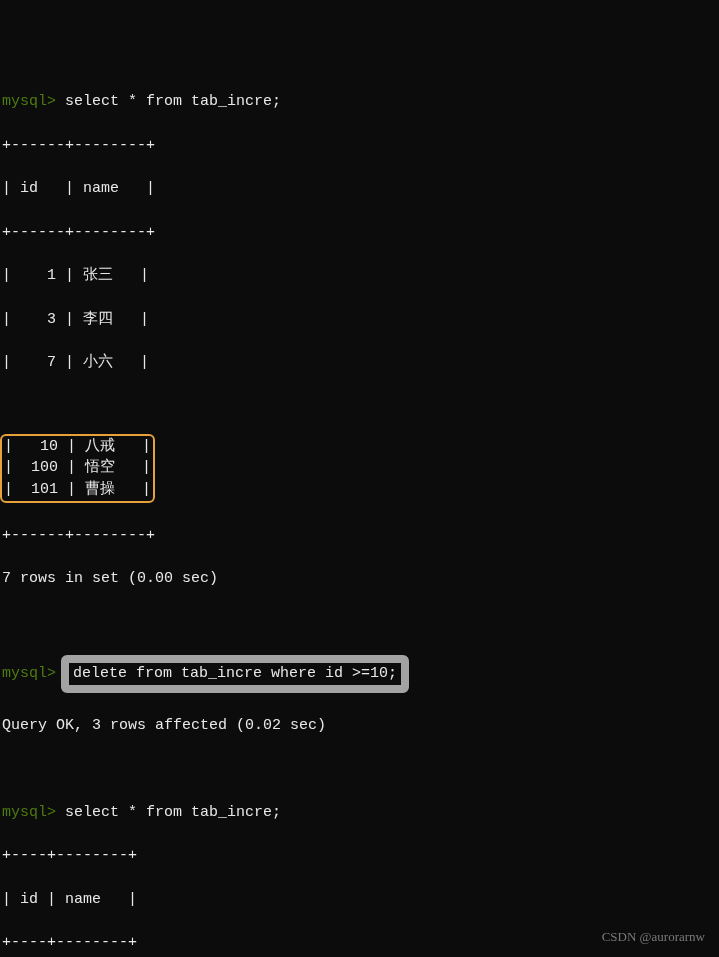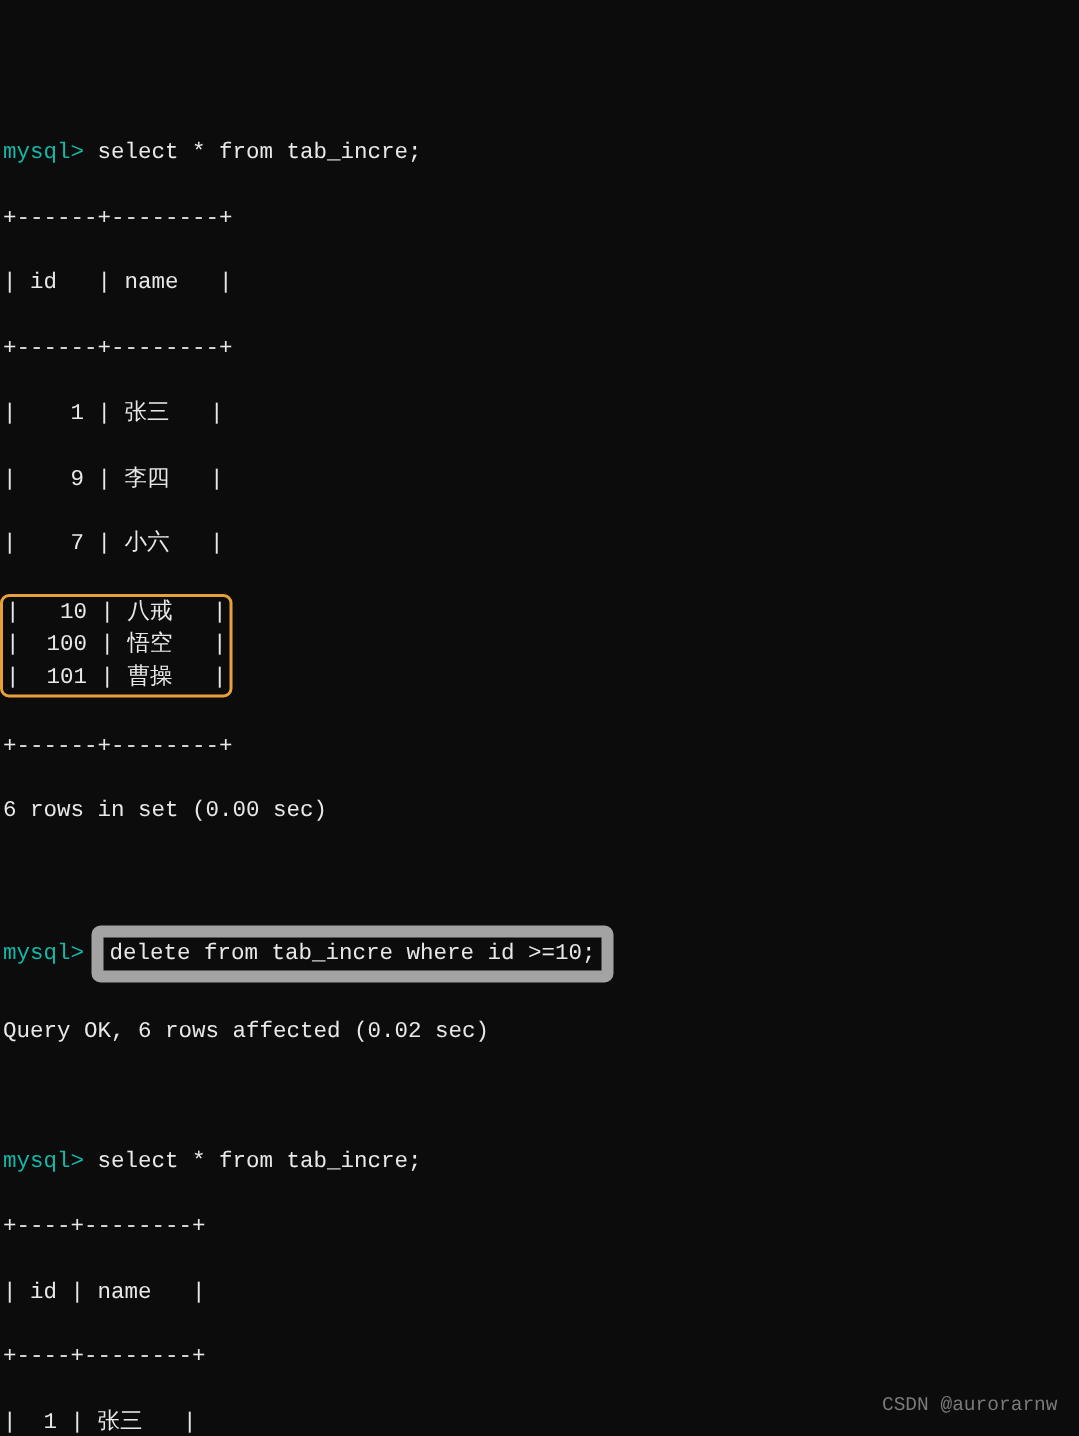--- a/index.html
+++ b/index.html
@@ -10,65 +10,66 @@
     font-size: 15px;
     line-height: 1.45;
     padding: 4px 2px;
     white-space: pre;
     width: 719px;
     height: 957px;
     overflow: hidden;
     position: relative;
   }
   .line { display: block; }
-  .prompt { color: #14b8a6; }
+  .prompt { color: #4d7c0f; }
   .red-box {
     border: 8px solid #a3a3a3;
     border-radius: 6px;
     display: inline-block;
     padding: 0 4px;
     margin-left: -4px;
   }
   .watermark {
     position: absolute;
     right: 14px;
     bottom: 10px;
     color: #7a7a7a;
     font-size: 13px;
-    font-family: Liberation Mono, monospace;
+    font-family: Liberation Serif, serif;
     white-space: nowrap;
   }
   .hl-rows {
     border: 2px solid #e8a13a;
     border-radius: 6px;
     display: inline-block;
     padding: 0 2px;
     margin-left: -2px;
+    margin-top: 38px;
   }
 </style>
 </head>
 <body>
 
 
 
 <span class="line"><span class="prompt">mysql&gt;</span> <span>select * from tab_incre;</span></span>
 <span class="line">+------+--------+</span>
 <span class="line">| id   | name   |</span>
 <span class="line">+------+--------+</span>
 <span class="line">|    1 | 张三   |</span>
-<span class="line">|    9 | 李四   |</span>
+<span class="line">|    3 | 李四   |</span>
 <span class="line">|    7 | 小六   |</span>
 <span class="line"><span class="hl-rows"><span>|   10 | 八戒   |</span>
 <span>|  100 | 悟空   |</span>
 <span>|  101 | 曹操   |</span></span></span>
 <span class="line">+------+--------+</span>
-<span class="line">6 rows in set (0.00 sec)</span>
+<span class="line">7 rows in set (0.00 sec)</span>
 <span class="line"> </span>
 <span class="line"><span class="prompt">mysql&gt;</span> <span class="red-box">delete from tab_incre where id &gt;=10;</span></span>
-<span class="line">Query OK, 6 rows affected (0.02 sec)</span>
+<span class="line">Query OK, 3 rows affected (0.02 sec)</span>
 <span class="line"> </span>
 <span class="line"><span class="prompt">mysql&gt;</span> <span>select * from tab_incre;</span></span>
 <span class="line">+----+--------+</span>
 <span class="line">| id | name   |</span>
 <span class="line">+----+--------+</span>
 <span class="line">|  1 | 张三   |</span>
 
 
 
 

